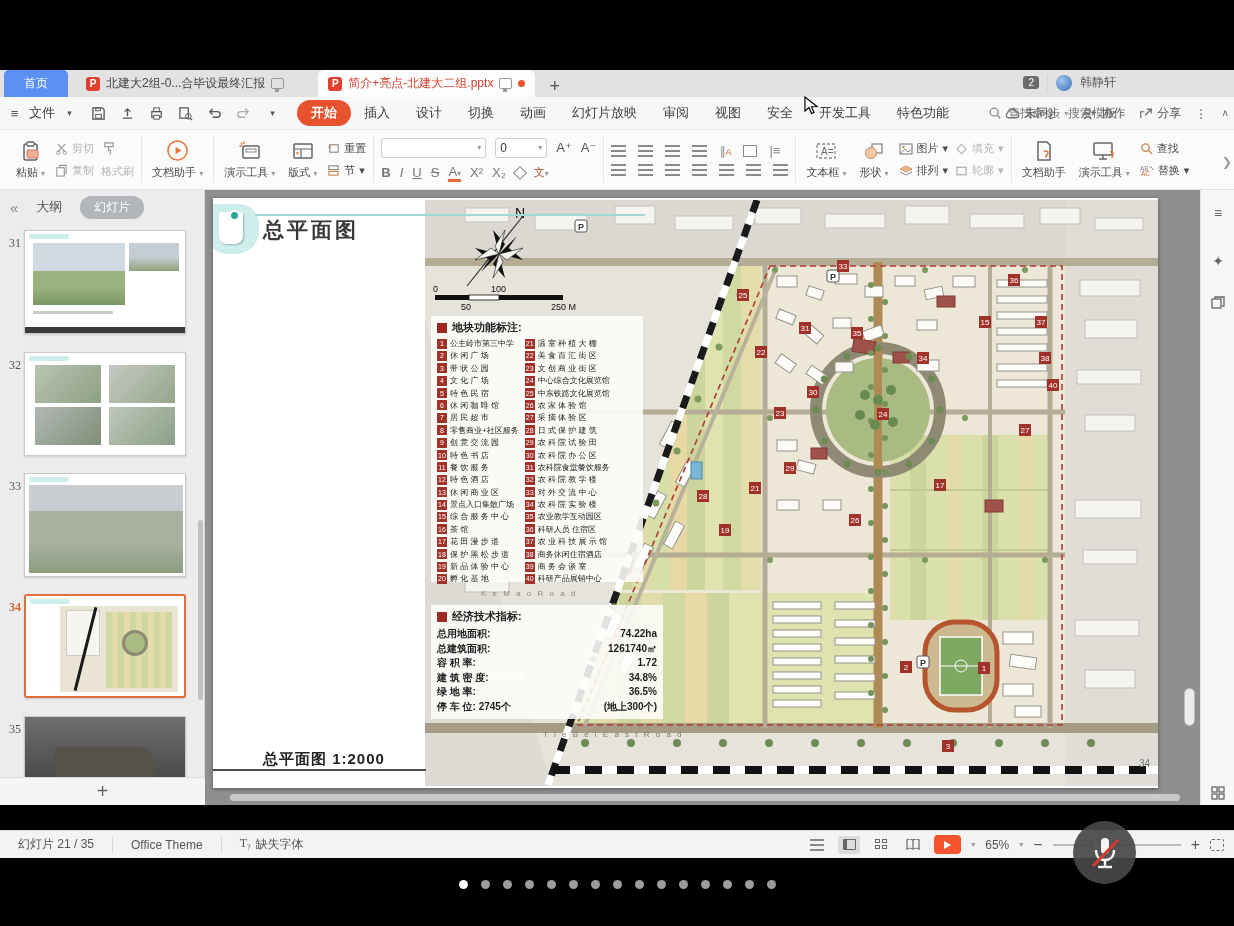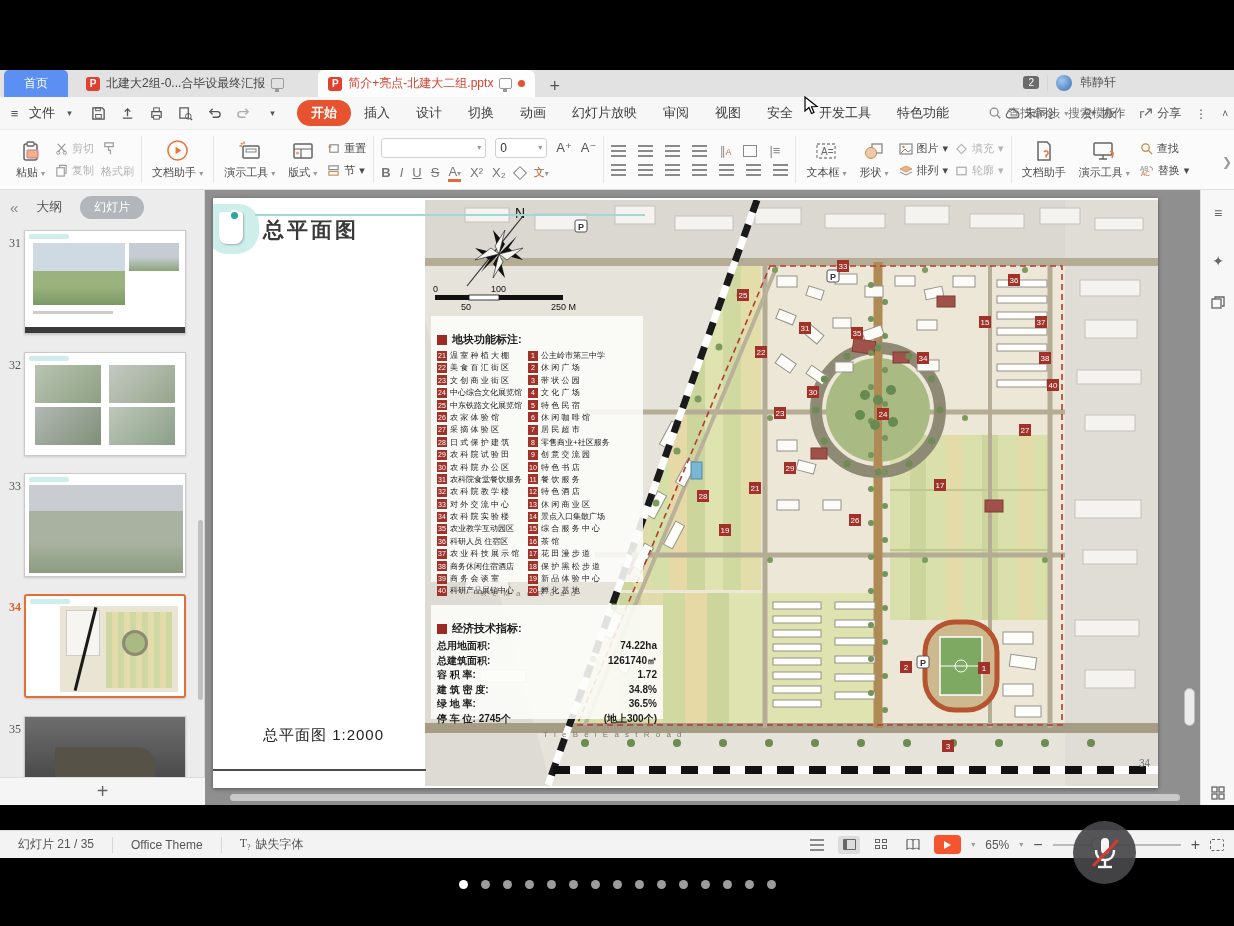--- a/index.html
+++ b/index.html
@@ -68,30 +68,30 @@
   .addslide { font-size:20px; color:#666; }
 
   
   #canvas { position:absolute; left:206px; top:0; width:994px; height:615px; background:#8f8f8f; }
   #slide { position:absolute; left:7px; top:8px; width:945px; height:590px; background:#fff; box-shadow:0 1px 4px rgba(0,0,0,.4); overflow:hidden; }
   .slide-titleblob { position:absolute; left:-6px; top:6px; width:52px; height:50px; background:#cdeeea; border-radius:0 40% 45% 40%; }
   .slide-titleblob .pin { position:absolute; left:12px; top:8px; width:24px; height:32px; background:#fff; border-radius:3px 3px 8px 8px; box-shadow:1px 1px 2px rgba(0,0,0,.25); }
   .slide-titleblob .dot { position:absolute; left:22px; top:6px; width:11px; height:11px; border-radius:50%; background:#2aa79b; border:2px solid #fff; }
   .slide-title { position:absolute; left:50px; top:18px; font-size:21px; font-weight:bold; color:#3a3a3a; letter-spacing:3px; z-index:6; }
   .title-line { position:absolute; left:42px; top:16px; width:390px; height:2px; background:#9fd9d3; z-index:5; }
-  .slide-caption { position:absolute; left:50px; top:528px; font-size:15px; color:#222; letter-spacing:1px; }
+  .slide-caption { position:absolute; left:50px; top:552px; font-size:15px; color:#222; letter-spacing:1px;font-weight:bold; }
   .caption-rule { position:absolute; left:0; top:571px; width:213px; height:2px; background:#4c4c4c; }
   .slide-pagenum { position:absolute; right:8px; top:560px; font-size:10px; color:#777; }
 
   
   #map { position:absolute; left:212px; top:2px; width:733px; height:586px; }
   #map svg { display:block; }
 
   
-  .ov-box { position:absolute; background:rgba(253,253,251,.88); padding:16px 6px; }
+  .ov-box { position:absolute; background:rgba(253,253,251,.88); padding:4px 6px; }
   #legend { left:6px; top:116px; width:212px; height:266px; }
   .lg-title,.ind-title { display:flex; align-items:center; gap:5px; font-size:11px; font-weight:bold; color:#222; margin-bottom:3px; }
   .red-sq { width:10px; height:10px; background:#9e2a26; flex:0 0 auto; }
   .lg-cols { display:flex; gap:6px; }
   .lg-col { display:flex; flex-direction:column; gap:1.4px; }
   .lg-row { display:flex; align-items:center; gap:3px; }
   .lg-num { width:10px; height:10px; background:#a1322a; color:#fff; font-size:7px; display:flex; align-items:center; justify-content:center; flex:0 0 auto; }
   .lg-label { font-size:8px; color:#1d1d1d; white-space:nowrap; }
   #indicators { left:6px; top:405px; width:232px; height:114px; }
   .ind-row { display:flex; justify-content:space-between; font-size:10px; font-weight:bold; color:#1d1d1d; line-height:14.5px; }
@@ -978,20 +978,102 @@
               <text x="118" y="26" font-size="9" fill="#111">250 M</text>
             </svg>
           </div>
 
           <div id="legend" class="ov-box">
             <div class="lg-title">
                 <span class="red-sq"></span>
                 <span>地块功能标注:</span>
               </div>
             <div class="lg-cols">
+              <div class="lg-col" id="legend-left">
+                  <div class="lg-row">
+                    <span class="lg-num">1</span>
+                    <span class="lg-label">公主岭市第三中学</span>
+                  </div>
+                  <div class="lg-row">
+                    <span class="lg-num">2</span>
+                    <span class="lg-label">休 闲 广 场</span>
+                  </div>
+                  <div class="lg-row">
+                    <span class="lg-num">3</span>
+                    <span class="lg-label">带 状 公 园</span>
+                  </div>
+                  <div class="lg-row">
+                    <span class="lg-num">4</span>
+                    <span class="lg-label">文 化 广 场</span>
+                  </div>
+                  <div class="lg-row">
+                    <span class="lg-num">5</span>
+                    <span class="lg-label">特 色 民 宿</span>
+                  </div>
+                  <div class="lg-row">
+                    <span class="lg-num">6</span>
+                    <span class="lg-label">休 闲 咖 啡 馆</span>
+                  </div>
+                  <div class="lg-row">
+                    <span class="lg-num">7</span>
+                    <span class="lg-label">居 民 超 市</span>
+                  </div>
+                  <div class="lg-row">
+                    <span class="lg-num">8</span>
+                    <span class="lg-label">零售商业+社区服务</span>
+                  </div>
+                  <div class="lg-row">
+                    <span class="lg-num">9</span>
+                    <span class="lg-label">创 意 交 流 园</span>
+                  </div>
+                  <div class="lg-row">
+                    <span class="lg-num">10</span>
+                    <span class="lg-label">特 色 书 店</span>
+                  </div>
+                  <div class="lg-row">
+                    <span class="lg-num">11</span>
+                    <span class="lg-label">餐 饮 服 务</span>
+                  </div>
+                  <div class="lg-row">
+                    <span class="lg-num">12</span>
+                    <span class="lg-label">特 色 酒 店</span>
+                  </div>
+                  <div class="lg-row">
+                    <span class="lg-num">13</span>
+                    <span class="lg-label">休 闲 商 业 区</span>
+                  </div>
+                  <div class="lg-row">
+                    <span class="lg-num">14</span>
+                    <span class="lg-label">景点入口集散广场</span>
+                  </div>
+                  <div class="lg-row">
+                    <span class="lg-num">15</span>
+                    <span class="lg-label">综 合 服 务 中 心</span>
+                  </div>
+                  <div class="lg-row">
+                    <span class="lg-num">16</span>
+                    <span class="lg-label">茶  馆</span>
+                  </div>
+                  <div class="lg-row">
+                    <span class="lg-num">17</span>
+                    <span class="lg-label">花 田 漫 步 道</span>
+                  </div>
+                  <div class="lg-row">
+                    <span class="lg-num">18</span>
+                    <span class="lg-label">保 护 黑 松 步 道</span>
+                  </div>
+                  <div class="lg-row">
+                    <span class="lg-num">19</span>
+                    <span class="lg-label">新 品 体 验 中 心</span>
+                  </div>
+                  <div class="lg-row">
+                    <span class="lg-num">20</span>
+                    <span class="lg-label">孵 化 基 地</span>
+                  </div>
+                </div>
               <div class="lg-col" id="legend-right">
                   <div class="lg-row">
                     <span class="lg-num">21</span>
                     <span class="lg-label">温 室 种 植 大 棚</span>
                   </div>
                   <div class="lg-row">
                     <span class="lg-num">22</span>
                     <span class="lg-label">美 食 百 汇 街 区</span>
                   </div>
                   <div class="lg-row">
@@ -1058,102 +1140,20 @@
                     <span class="lg-num">38</span>
                     <span class="lg-label">商务休闲住宿酒店</span>
                   </div>
                   <div class="lg-row">
                     <span class="lg-num">39</span>
                     <span class="lg-label">商 务 会 谈 室</span>
                   </div>
                   <div class="lg-row">
                     <span class="lg-num">40</span>
                     <span class="lg-label">科研产品展销中心</span>
-                  </div>
-                </div>
-              <div class="lg-col" id="legend-left">
-                  <div class="lg-row">
-                    <span class="lg-num">1</span>
-                    <span class="lg-label">公主岭市第三中学</span>
-                  </div>
-                  <div class="lg-row">
-                    <span class="lg-num">2</span>
-                    <span class="lg-label">休 闲 广 场</span>
-                  </div>
-                  <div class="lg-row">
-                    <span class="lg-num">3</span>
-                    <span class="lg-label">带 状 公 园</span>
-                  </div>
-                  <div class="lg-row">
-                    <span class="lg-num">4</span>
-                    <span class="lg-label">文 化 广 场</span>
-                  </div>
-                  <div class="lg-row">
-                    <span class="lg-num">5</span>
-                    <span class="lg-label">特 色 民 宿</span>
-                  </div>
-                  <div class="lg-row">
-                    <span class="lg-num">6</span>
-                    <span class="lg-label">休 闲 咖 啡 馆</span>
-                  </div>
-                  <div class="lg-row">
-                    <span class="lg-num">7</span>
-                    <span class="lg-label">居 民 超 市</span>
-                  </div>
-                  <div class="lg-row">
-                    <span class="lg-num">8</span>
-                    <span class="lg-label">零售商业+社区服务</span>
-                  </div>
-                  <div class="lg-row">
-                    <span class="lg-num">9</span>
-                    <span class="lg-label">创 意 交 流 园</span>
-                  </div>
-                  <div class="lg-row">
-                    <span class="lg-num">10</span>
-                    <span class="lg-label">特 色 书 店</span>
-                  </div>
-                  <div class="lg-row">
-                    <span class="lg-num">11</span>
-                    <span class="lg-label">餐 饮 服 务</span>
-                  </div>
-                  <div class="lg-row">
-                    <span class="lg-num">12</span>
-                    <span class="lg-label">特 色 酒 店</span>
-                  </div>
-                  <div class="lg-row">
-                    <span class="lg-num">13</span>
-                    <span class="lg-label">休 闲 商 业 区</span>
-                  </div>
-                  <div class="lg-row">
-                    <span class="lg-num">14</span>
-                    <span class="lg-label">景点入口集散广场</span>
-                  </div>
-                  <div class="lg-row">
-                    <span class="lg-num">15</span>
-                    <span class="lg-label">综 合 服 务 中 心</span>
-                  </div>
-                  <div class="lg-row">
-                    <span class="lg-num">16</span>
-                    <span class="lg-label">茶  馆</span>
-                  </div>
-                  <div class="lg-row">
-                    <span class="lg-num">17</span>
-                    <span class="lg-label">花 田 漫 步 道</span>
-                  </div>
-                  <div class="lg-row">
-                    <span class="lg-num">18</span>
-                    <span class="lg-label">保 护 黑 松 步 道</span>
-                  </div>
-                  <div class="lg-row">
-                    <span class="lg-num">19</span>
-                    <span class="lg-label">新 品 体 验 中 心</span>
-                  </div>
-                  <div class="lg-row">
-                    <span class="lg-num">20</span>
-                    <span class="lg-label">孵 化 基 地</span>
                   </div>
                 </div>
             </div>
           </div>
 
           <div id="indicators" class="ov-box">
             <div class="ind-title">
                 <span class="red-sq"></span>
                 <span>经济技术指标:</span>
               </div>

